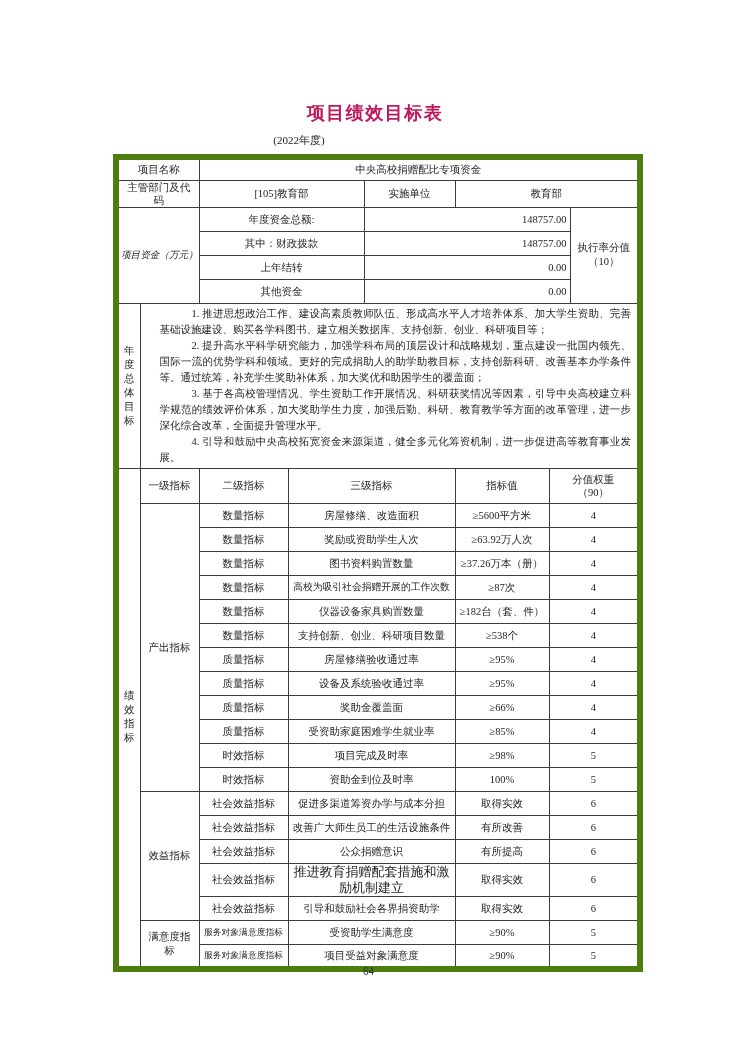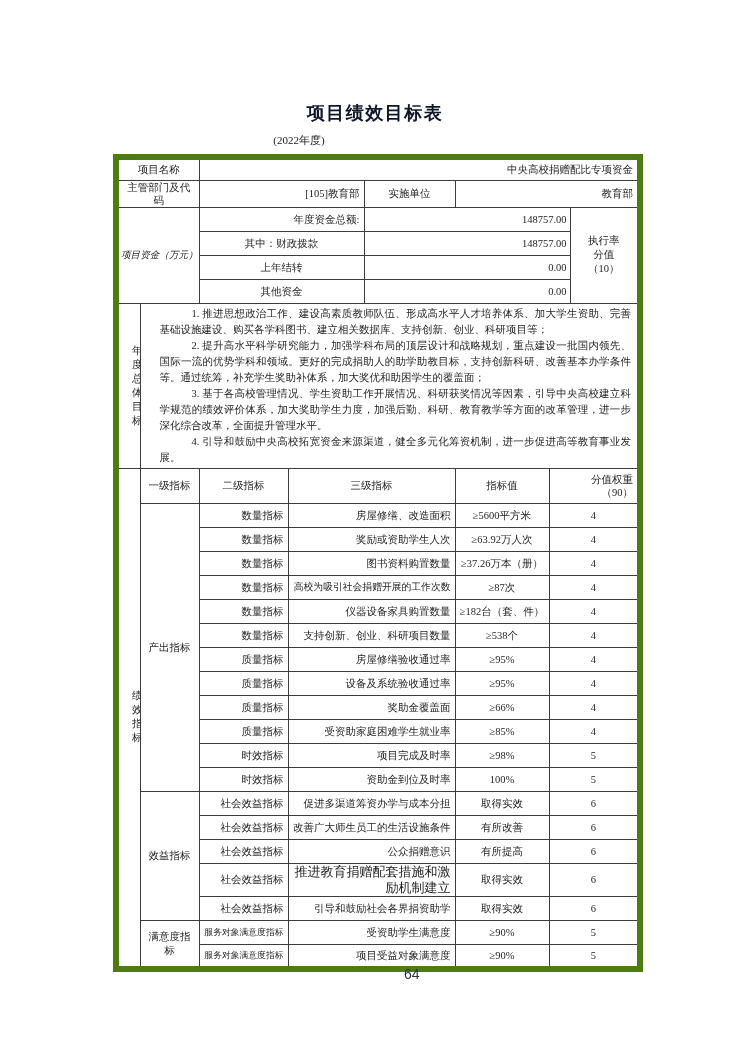--- a/index.html
+++ b/index.html
@@ -3,51 +3,51 @@
 <meta charset="utf-8">
 <style>
   html,body{margin:0;padding:0;}
   body{
     width:750px;height:1060px;position:relative;background:#ffffff;
     font-family:"Liberation Serif","DejaVu Serif",serif;color:#222222;
     overflow:hidden;
   }
   .doc-title{
     position:absolute;top:101px;left:0;width:750px;text-align:center;
-    font-size:18px;font-weight:bold;letter-spacing:1.5px;color:#0f172a;
+    font-size:18px;font-weight:bold;letter-spacing:1.5px;color:#be185d;
   }
   .doc-subtitle{
     position:absolute;top:133px;left:0;width:598px;text-align:center;
     font-size:11px;color:#1a1a1a;
   }
   table.doc{
     position:absolute;left:113px;top:154px;width:524px;
     border-collapse:collapse;table-layout:fixed;
     font-size:10.5px;color:#1f1f1f;border:6px solid #4d7c0f;
   }
   table.doc td{
     border:1px solid #3c3c3c;padding:0 4px;line-height:1.25;
     overflow:hidden;vertical-align:middle;word-break:break-all;
   }
   .c{text-align:center;}
-  .l{text-align:right;}
+  .l{text-align:center;}
   .r{text-align:right;padding-right:3px !important;margin-top:8px;}
-  .vert{padding:0 13px !important;}
+  .vert{padding:0 3px !important;}
   .blk{display:block;line-height:14px;text-align:center;}
-  .blk13{display:block;line-height:13px;text-align:right;}
+  .blk13{display:block;line-height:13px;text-align:center;}
   tr.h1{height:23px;} tr.h2{height:22px;margin-top:32px;} tr.hf{height:24px;}
   tr.hg{height:143px;} tr.hh{height:35px;} tr.hd{height:24px;}
   td.goal-cell{padding:2px 6px 2px 19px !important;vertical-align:middle;}
   td.goal-cell p{margin:0;text-indent:32px;line-height:16px;text-align:justify;}
   .sm1{font-size:9.8px;}   
   .sm2{font-size:13px;}   
   .sm3{font-size:8.8px;}   
   .sm4{font-size:9.6px;white-space:nowrap;padding:0 2px !important;font-style:italic;}
   .page-num{
-    position:absolute;top:966px;left:404px;font-size:14px;color:#333;
+    position:absolute;top:966px;left:363px;font-size:10px;color:#333;
     font-family:"Liberation Sans","DejaVu Sans",sans-serif;
   }
 </style>
 </head>
 <body>
 
 <div class="doc-title">项目绩效目标表</div>
 <div class="doc-subtitle">(2022年度)</div>
 
 <table class="doc">

